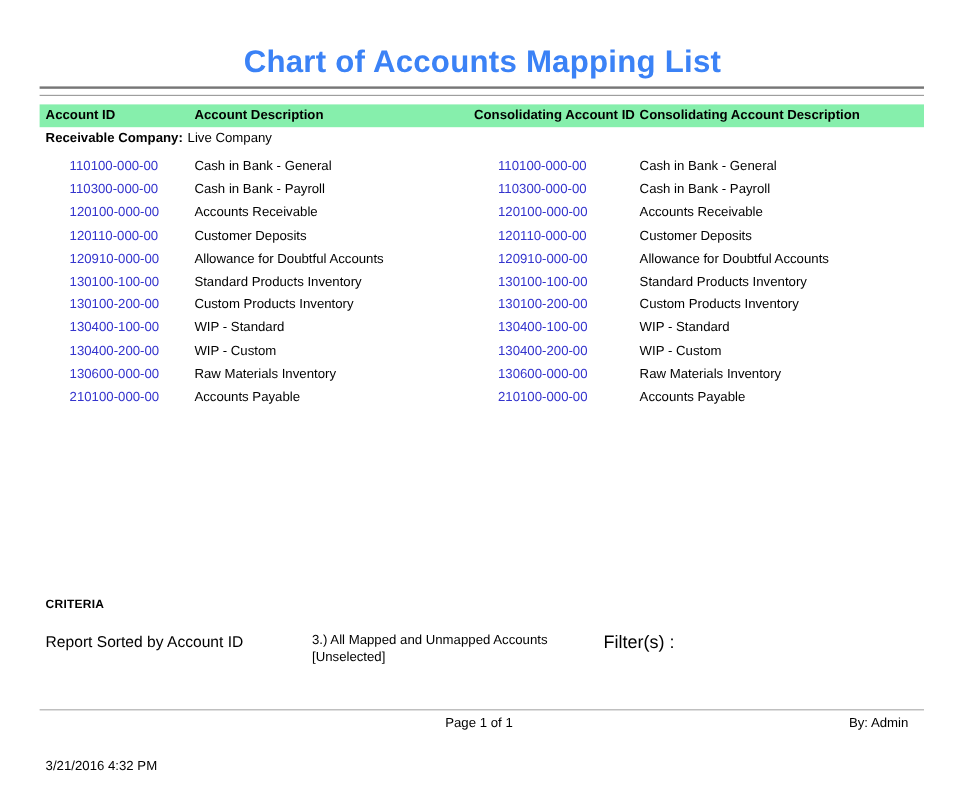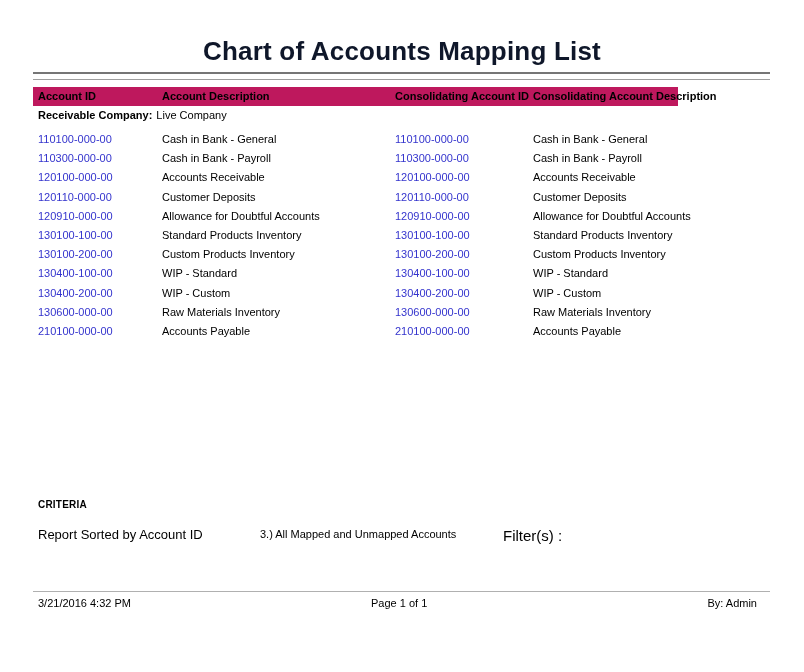--- a/index.html
+++ b/index.html
@@ -32,38 +32,38 @@
   .title {
     position: absolute;
     top: 36px;
     left: 0;
     width: 100%;
     text-align: center;
     font-size: 26px;
     font-weight: 600;
     letter-spacing: 0.2px;
     margin: 0;
-    color: #0f172a;
+    color: #3b82f6;
   }
   .double-rule {
     position: absolute;
     top: 72px;
     left: 33px;
     width: 737px;
     height: 5px;
     border-top: 2px solid #767676;
     border-bottom: 1px solid #9e9e9e;
   }
   .band {
     position: absolute;
     top: 87px;
     left: 33px;
-    width: 645px;
+    width: 737px;
     height: 19px;
-    background: #be185d;
+    background: #86efac;
     font-size: 11px;
     font-weight: bold;
   }
   .c {
     position: absolute;
     white-space: nowrap;
   }
   .band .c { top: 3px; }
   .c1 { left: 5px; }
   .c2 { left: 129px; }
@@ -83,21 +83,21 @@
     top: 129px;
     left: 33px;
     width: 737px;
     font-size: 11px;
   }
   .trow {
     position: relative;
     height: 19.2px;
   }
   .trow .c { top: 4px; }
-  .id { color: #3434cd; }
+  .id { color: #3434cd; margin-left: 20px; }
   .criteria-heading {
     position: absolute;
     top: 499px;
     left: 38px;
     font-size: 10px;
     font-weight: bold;
     letter-spacing: 0.2px;
   }
   .crit-sort {
     position: absolute;
@@ -123,21 +123,21 @@
   }
   .footer-rule {
     position: absolute;
     top: 591px;
     left: 33px;
     width: 737px;
     border-top: 1px solid #b0b0b0;
   }
   .f-date {
     position: absolute;
-    top: 597px;
+    top: 633px;
     left: 38px;
     font-size: 11px;
     white-space: nowrap;
     text-align: center;
   }
   .f-page {
     position: absolute;
     top: 597px;
     left: 371px;
     font-size: 11px;
@@ -238,20 +238,21 @@
         <span class="c c3 id">210100-000-00</span>
         <span class="c c4">Accounts Payable</span>
       </div>
     </div>
 
   <div class="criteria-heading">CRITERIA</div>
 
   <span class="crit-sort">Report Sorted by Account ID</span>
   <div class="crit-options">
     <div>3.) All Mapped and Unmapped Accounts</div>
+    <div>[Unselected]</div>
   </div>
   <span class="crit-filters">Filter(s) :</span>
 
   <div class="footer-rule"></div>
   <span class="f-date">3/21/2016 4:32 PM</span>
   <span class="f-page">Page 1 of 1</span>
   <span class="f-user">By: Admin</span>
 
 </div>
 

